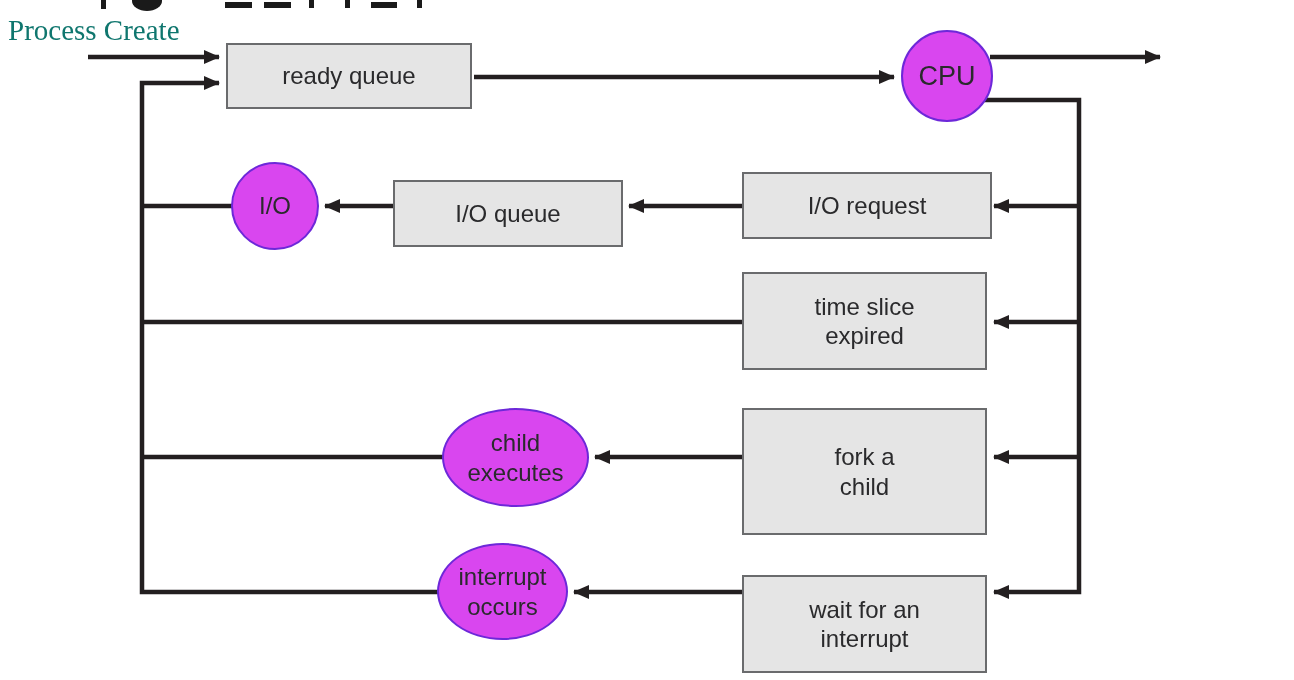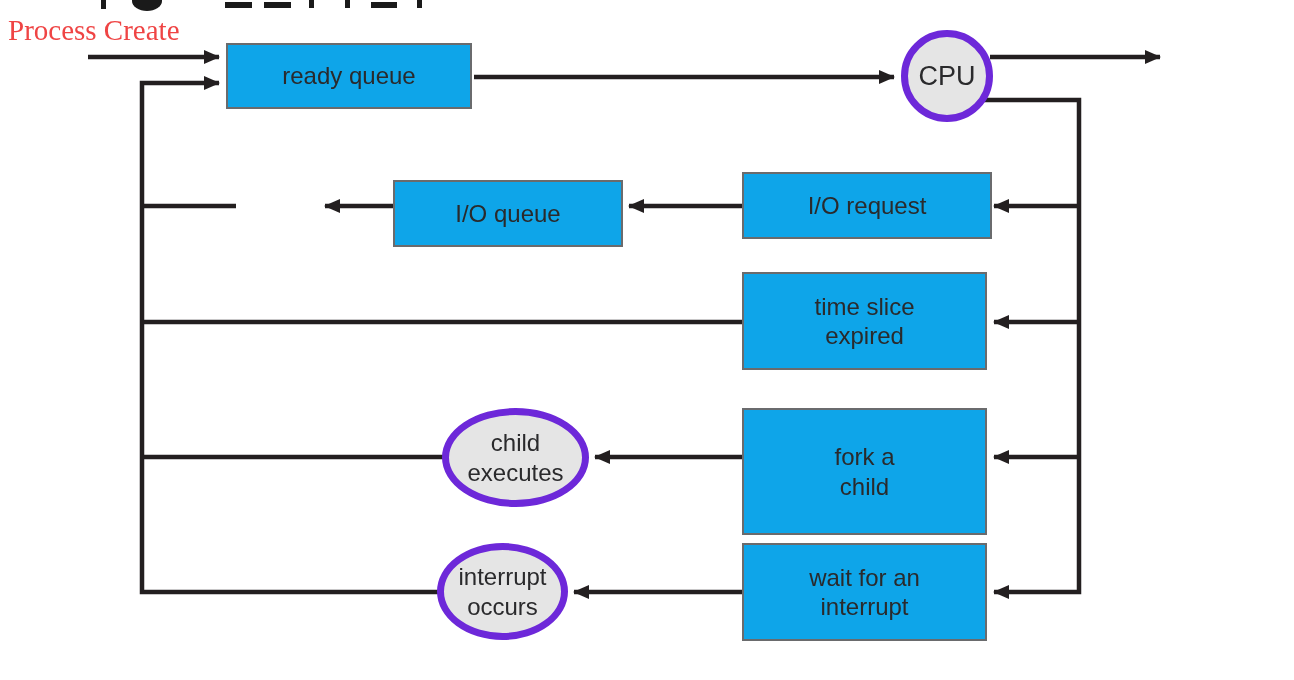--- a/index.html
+++ b/index.html
@@ -17,27 +17,27 @@
     position:absolute;
     box-sizing:border-box;
     display:flex;align-items:center;justify-content:center;
     text-align:center;
     white-space:pre-line;
     line-height:1.22;
     font-size:24px;
     color:#2a2a2c;
     font-family:"Liberation Sans",sans-serif;
   }
-  .gray-box{background:#0ea5e9;border:2px solid #6a6b6d;}
-  .blue-shape{background:#e5e5e5;border:7px solid #6d28d9;border-radius:50%;}
+  .gray-box{background:#e5e5e5;border:2px solid #6a6b6d;}
+  .blue-shape{background:#d946ef;border:2px solid #6d28d9;border-radius:50%;}
   .label{
     position:absolute;
     font-family:"Liberation Serif",serif;
     font-size:29px;
-    color:#ef4444;
+    color:#0f766e;
     white-space:nowrap;
   }
 </style>
 </head>
 <body>
 
 <div class="canvas">
 
   <svg class="edges" viewBox="0 0 1294 680" xmlns="http://www.w3.org/2000/svg">
     <defs>
@@ -73,33 +73,34 @@
     <path class="edge" d="M142,322 L744,322"></path>
     <path class="edge" d="M142,457 L447,457"></path>
   </svg>
 
   <div class="label" style="left:8px;top:14px;">Process Create</div>
 
   <div class="node gray-box" style="left:226px;top:43px;width:246px;height:66px;">ready queue</div>
 
   <div class="node blue-shape" style="left:901px;top:30px;width:92px;height:92px;font-size:27px;">CPU</div>
 
+  <div class="node blue-shape" style="left:231px;top:162px;width:88px;height:88px;">I/O</div>
 
   <div class="node gray-box" style="left:393px;top:180px;width:230px;height:67px;">I/O queue</div>
 
   <div class="node gray-box" style="left:742px;top:172px;width:250px;height:67px;">I/O request</div>
 
   <div class="node gray-box" style="left:742px;top:272px;width:245px;height:98px;">time slice
 expired</div>
 
   <div class="node blue-shape" style="left:442px;top:408px;width:147px;height:99px;">child
 executes</div>
 
   <div class="node gray-box" style="left:742px;top:408px;width:245px;height:127px;">fork a
 child</div>
 
   <div class="node blue-shape" style="left:437px;top:543px;width:131px;height:97px;">interrupt
 occurs</div>
 
-  <div class="node gray-box" style="left:742px;top:543px;width:245px;height:98px;">wait for an
+  <div class="node gray-box" style="left:742px;top:575px;width:245px;height:98px;">wait for an
 interrupt</div>
 
 </div>
 
 </body></html>

